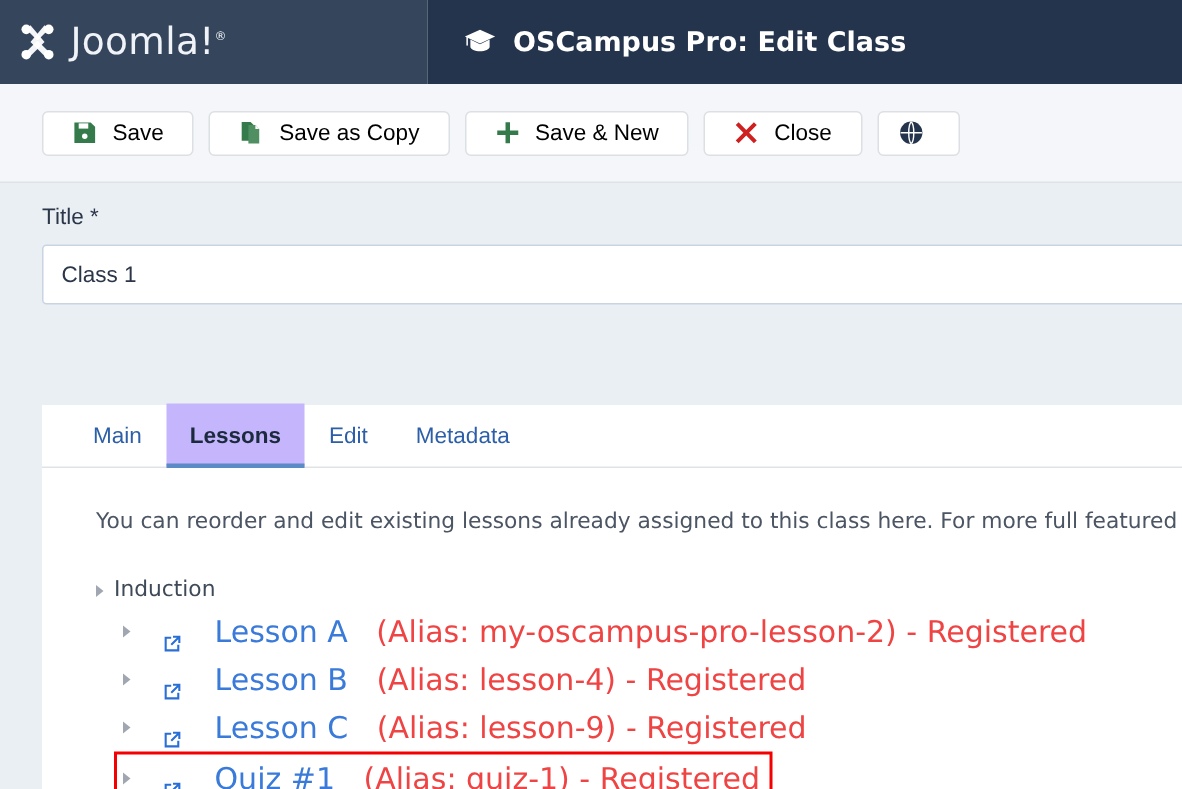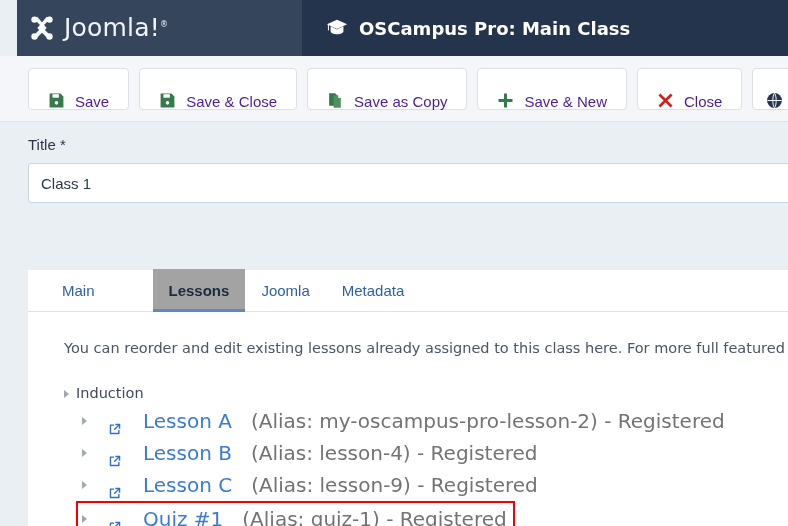--- a/index.html
+++ b/index.html
@@ -6,21 +6,21 @@
   html, body {
     margin: 0; padding: 0;
     width: 788px; height: 526px;
     overflow: hidden;
     background: #eaeff4;
     font-family: "Liberation Sans", sans-serif;
   }
   #app { position: relative; width: 788px; height: 526px; overflow: hidden; }
 
   
-  .header { display: flex; height: 56px; width: 100%; padding-left: 17px; }
+  .header { display: flex; height: 56px; width: 100%; }
   .brand {
     width: 285px; background: #34455c;
     display: flex; align-items: center; padding-left: 10px;
   }
   .brand-logo { display: flex; align-items: center; gap: 7px; }
   .joomla-mark { width: 30px; height: 30px; flex: 0 0 30px; }
   .joomla-word {
     color: #f0f3f7; font-size: 25px; letter-spacing: 0.2px;
     font-family: "DejaVu Sans", sans-serif; font-weight: 400;
     position: relative; top: -1px;
@@ -39,26 +39,26 @@
   
   .toolbar {
     position: absolute; top: 56px; left: 0; right: 0; height: 66px;
     background: #f4f6f9;
     border-bottom: 1px solid #dfe3e8;
     display: flex; align-items: center; gap: 10px;
     padding-left: 28px;
     white-space: nowrap;
   }
   .tb-btn {
-    display: inline-flex; align-items: flex-end; gap: 10px;
-    height: 42px; padding: 0 19px;
+    display: inline-flex; align-items: center; gap: 10px;
+    height: 30px; padding: 0 19px;
     background: #ffffff;
     border: 1px solid #dcdfe3;
     border-radius: 4px;
-    font-size: 15px; color: #4c1d95;
+    font-size: 15px; color: #000000;
     font-family: "Liberation Sans", sans-serif;
     cursor: pointer; flex: 0 0 auto;
   }
   .tb-btn .label { line-height: 1; }
   .tb-icon { width: 17px; height: 17px; flex: 0 0 17px; display: block; }
   .tb-btn.icon-only { padding: 0 13px; }
 
   
   .field-block { position: absolute; top: 136px; left: 28px; right: -40px; }
   .field-label {
@@ -91,22 +91,21 @@
     padding: 0 16px; height: 42px;
     display: inline-flex; align-items: center;
     font-size: 15px; color: #2d5fa8;
     cursor: pointer;
     font-family: "Liberation Sans", sans-serif;
     background: transparent;
     border: 0;
   }
   .tab.active {
     color: #1c2a3d; font-weight: 700;
-    background: #a3a3a3;
-    margin-left: 42px;
+    background: #c4b5fd;
   }
   .tab.active::after {
     content: ""; position: absolute; left: 0; right: 0; bottom: -1px;
     height: 3px; background: #5b8ac7;
   }
 
   .panel-body { padding: 26px 24px 0 36px; }
   .panel-intro {
     font-size: 14.5px; color: #4b5563; line-height: 1.45;
     white-space: nowrap; overflow: hidden;
@@ -136,21 +135,21 @@
   }
   .tree-caret {
     width: 0; height: 0; flex: 0 0 auto;
     border-left: 5px solid #44506180;
     border-top: 4px solid transparent;
     border-bottom: 4px solid transparent;
     margin-right: 2px;
   }
   .ext-icon { width: 14px; height: 14px; flex: 0 0 14px; display: block; }
   .node-link { color: #3a7ad9; cursor: pointer; margin-left: 2px; }
-  .node-meta { color: #737373; }
+  .node-meta { color: #ef4444; }
   .row-wrap { display: flex; }
 </style>
 </head>
 <body>
 
 <div id="app">
 
   <div class="header">
     <div class="brand">
       <div class="brand-logo">
@@ -170,47 +169,37 @@
       </div>
     </div>
     <div class="page-head">
       <span class="cap-icon">
         <svg viewBox="0 0 24 24" width="22" height="22" xmlns="http://www.w3.org/2000/svg">
           <path fill="#ffffff" d="M12 3 L23 8 L12 13 L1 8 Z"></path>
           <path fill="#ffffff" d="M5 10.2 L5 15.5 C5 17.4 8.4 18.8 12 18.8 C15.6 18.8 19 17.4 19 15.5 L19 10.2 L12 13.6 Z"></path>
           <rect x="2.1" y="8.4" width="1.1" height="6.2" fill="#ffffff"></rect>
         </svg>
       </span>
-      <span class="page-head-title">OSCampus Pro: Main Class</span>
+      <span class="page-head-title">OSCampus Pro: Edit Class</span>
     </div>
   </div>
 
   <div class="toolbar">
 
     <button class="tb-btn">
       <span class="tb-icon">
         <svg viewBox="0 0 16 16" width="17" height="17" xmlns="http://www.w3.org/2000/svg">
           <path fill="#357a4a" d="M1.5 1.5h10.2L14.5 4.3V14.5H1.5z"></path>
           <rect x="4.2" y="2.1" width="6" height="3.3" fill="#ffffff"></rect>
           <circle cx="8" cy="10.2" r="1.7" fill="#ffffff"></circle>
         </svg>
       </span>
       <span class="label">Save</span>
     </button>
 
-    <button class="tb-btn">
-      <span class="tb-icon">
-        <svg viewBox="0 0 16 16" width="17" height="17" xmlns="http://www.w3.org/2000/svg">
-          <path fill="#357a4a" d="M1.5 1.5h10.2L14.5 4.3V14.5H1.5z"></path>
-          <rect x="4.2" y="2.1" width="6" height="3.3" fill="#ffffff"></rect>
-          <circle cx="8" cy="10.2" r="1.7" fill="#ffffff"></circle>
-        </svg>
-      </span>
-      <span class="label">Save &amp; Close</span>
-    </button>
 
     <button class="tb-btn">
       <span class="tb-icon">
         <svg viewBox="0 0 16 16" width="17" height="17" xmlns="http://www.w3.org/2000/svg">
           <path fill="#357a4a" d="M2 1.2h5.6l2.2 2.2V13H2z"></path>
           <path fill="#4f8f62" d="M6.2 3.2h4.4l2.4 2.4v9.2H6.2z"></path>
           <path fill="#ffffff" d="M10.6 3.2l2.4 2.4h-2.4z"></path>
         </svg>
       </span>
       <span class="label">Save as Copy</span>
@@ -249,21 +238,21 @@
   <div class="field-block">
     <div class="field-label">Title *</div>
     <input class="title-input" type="text" value="Class 1" style="">
   </div>
 
   <div class="tab-panel">
 
     <div class="tab-strip">
       <button class="tab">Main</button>
       <button class="tab active">Lessons</button>
-      <button class="tab">Joomla</button>
+      <button class="tab">Edit</button>
       <button class="tab">Metadata</button>
     </div>
 
     <div class="panel-body">
 
       <div class="panel-intro">You can reorder and edit existing lessons already assigned to this class here. For more full featured les</div>
 
       <div class="tree">
 
         <div class="tree-node-root">

